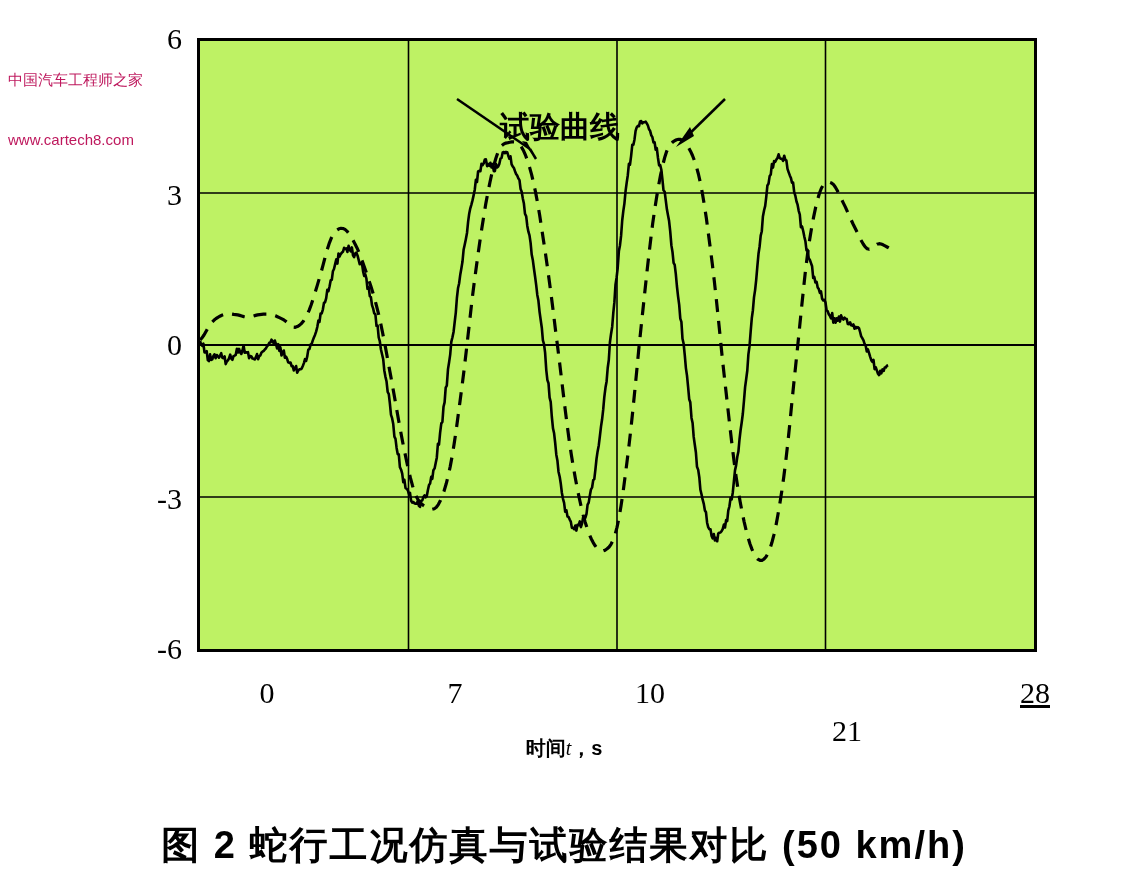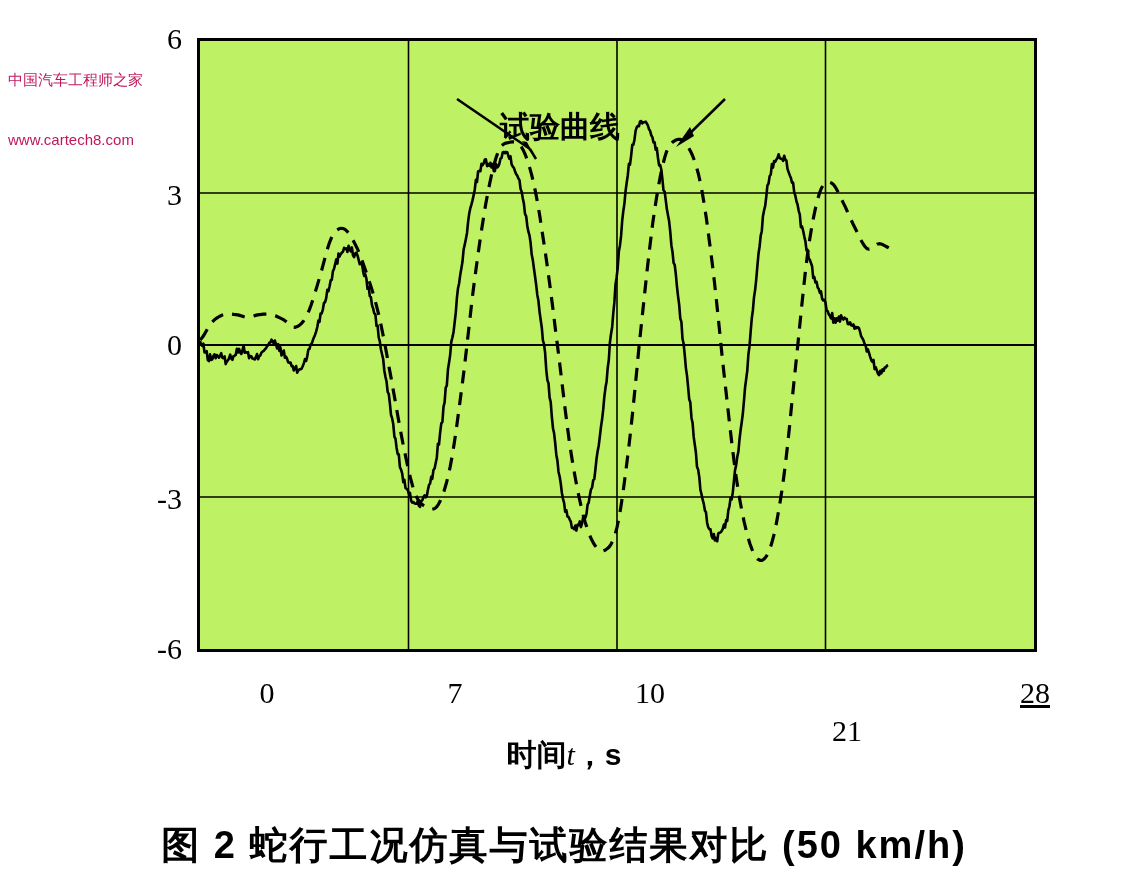--- a/index.html
+++ b/index.html
@@ -46,21 +46,21 @@
     font-size:30px;
     text-align:center;
     font-family:"Liberation Serif", serif;
   }
 
   
   .x-axis-title{
     position:absolute;
     left:0;top:735px;width:1128px;
     text-align:center;
-    font-size:30px;
+    font-size:20px;
     font-family:"Liberation Sans", sans-serif;
     font-weight:bold;
   }
   .x-axis-title i{font-family:"Liberation Serif",serif;font-style:italic;font-weight:normal;}
 
   
   .annot{
     position:absolute;
     font-size:30px;
     font-family:"Liberation Sans", sans-serif;

